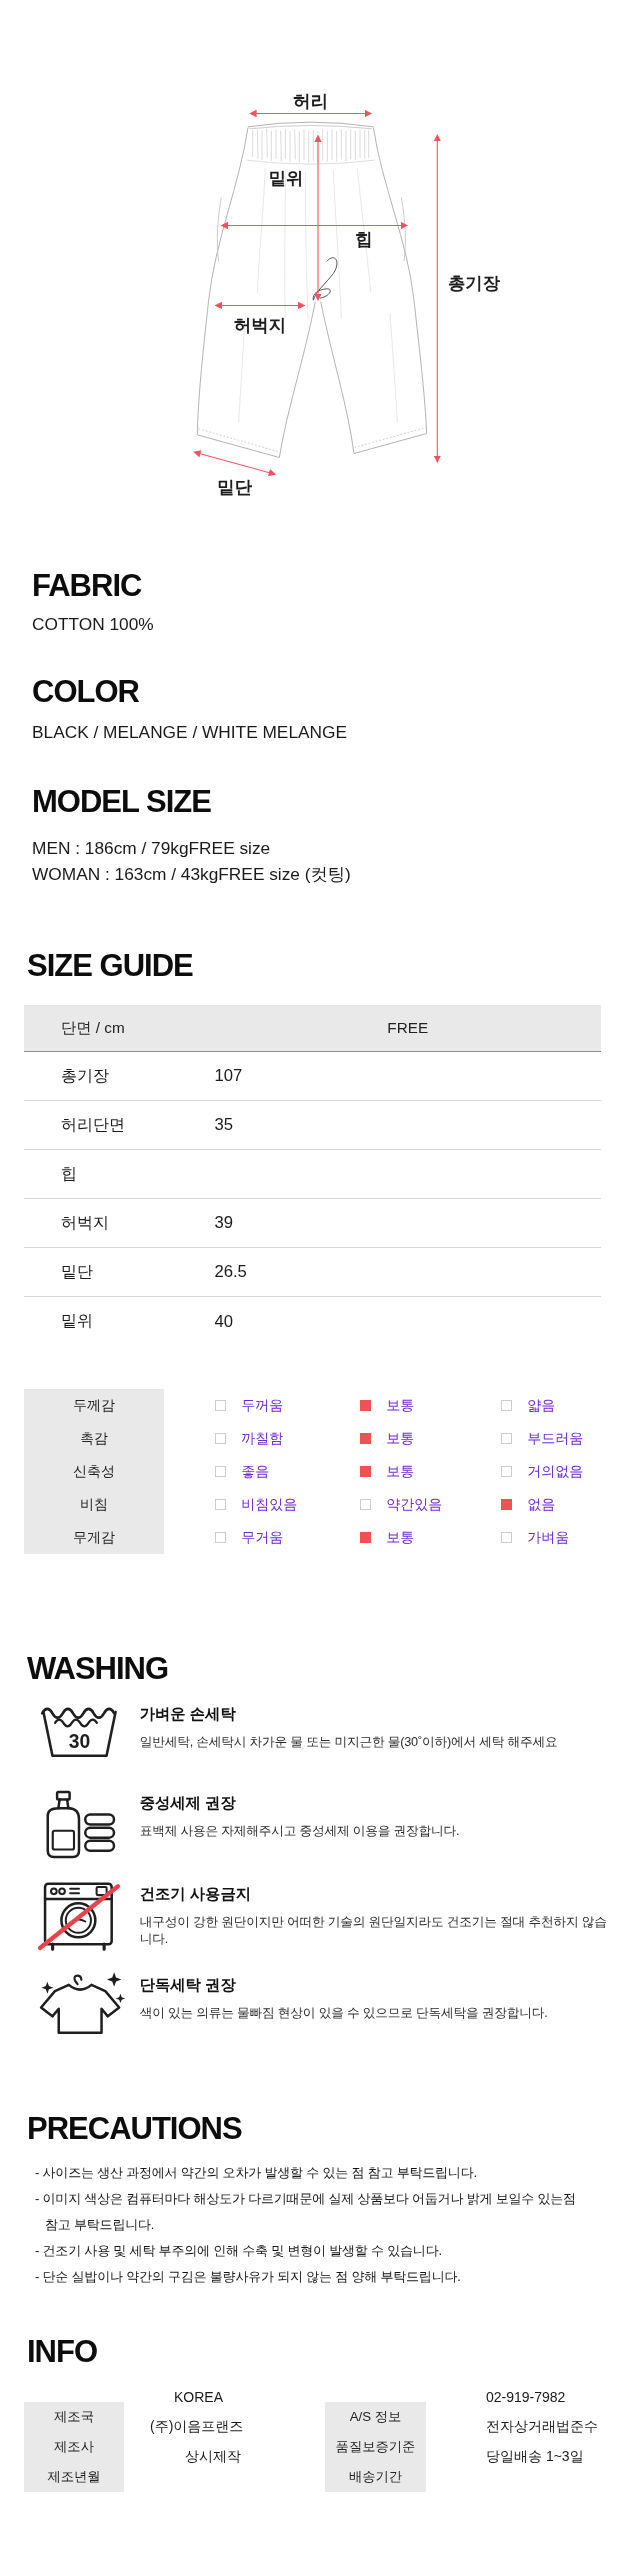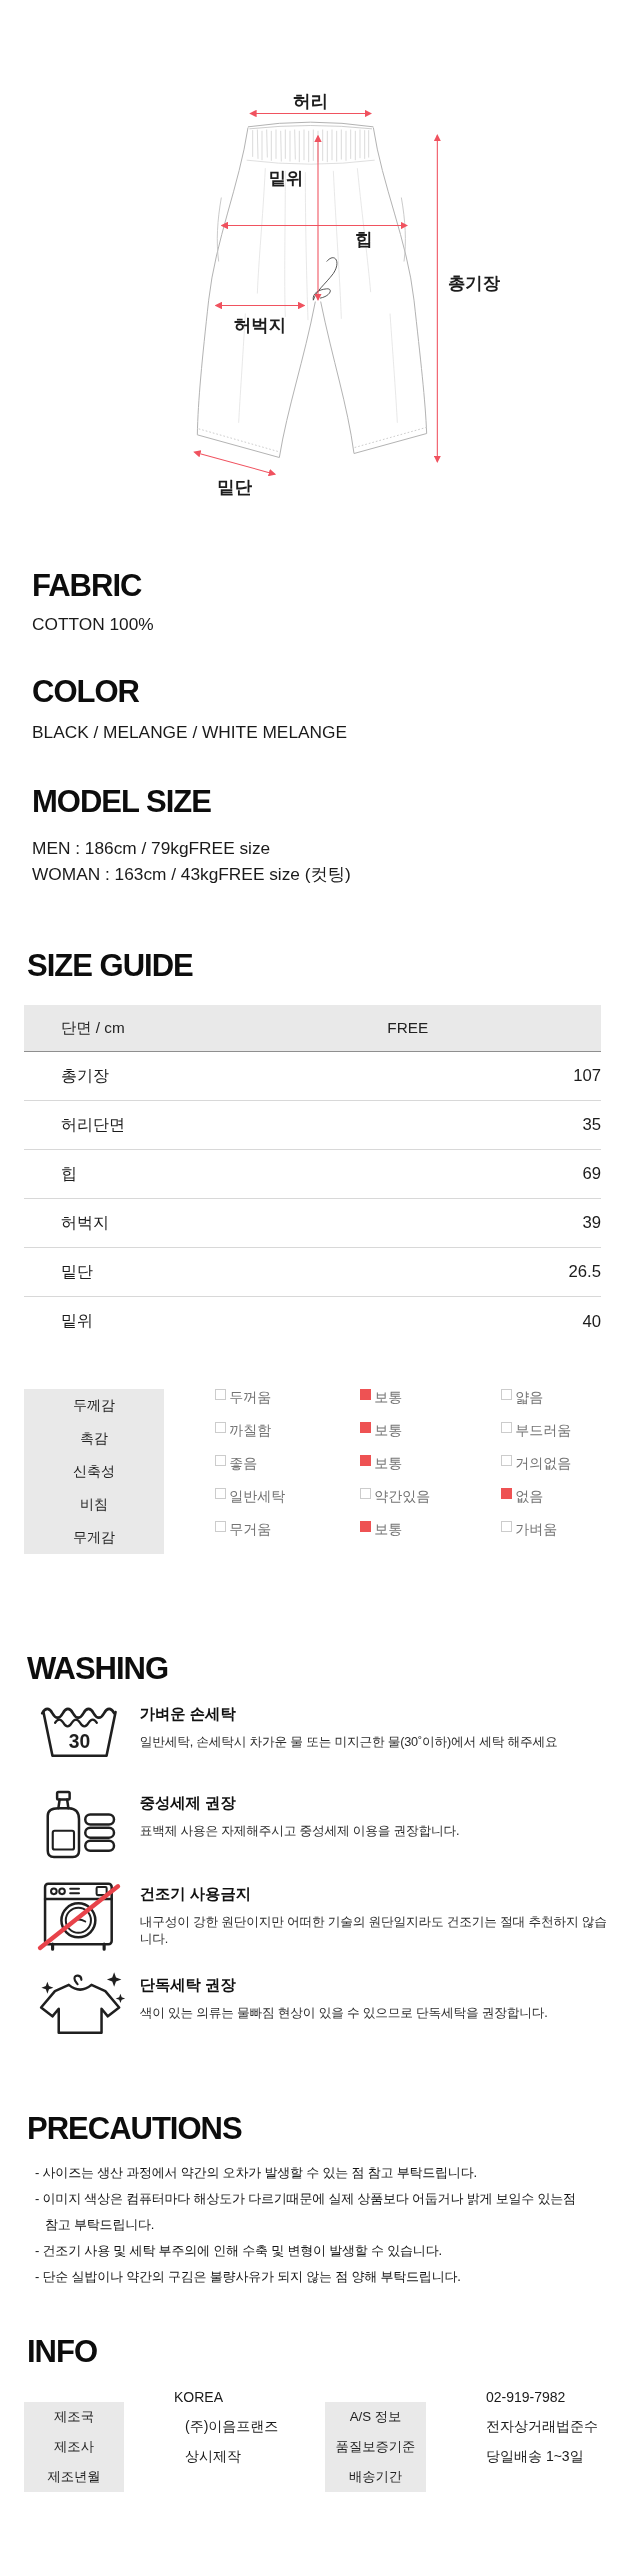--- a/index.html
+++ b/index.html
@@ -20,31 +20,31 @@
     border-bottom:1.3px solid #8f8f8f; font-size:15.3px; color:#222;
   }
   .size-header .lbl { width:33%; padding-left:37px; }
   .size-header .val { width:67%; text-align:center; }
   .size-row {
     height:49px; display:flex; align-items:center;
     border-bottom:0.7px solid #d8d8d8; color:#1c1c1c;
   }
   .size-row:last-child { border-bottom:none; }
   .size-row .lbl { width:33%; padding-left:37px; font-size:16px; }
-  .size-row .val { width:67%; text-align:right; font-size:16.7px; }
+  .size-row .val { width:67%; text-align:left; font-size:16.7px; }
   
   .attr-table { position:absolute; top:1389px; left:24px; width:577px; }
   .attr-row { height:33px; position:relative;padding-left:20px; }
   .attr-label {
     position:absolute; left:0; top:0; width:140px; height:33px; background:#e9e9e9;
     display:flex; align-items:center; justify-content:center; font-size:14px; color:#222;
   }
   .attr-opt {
-    position:absolute; top:0; height:33px; display:flex; align-items:flex-start; gap:3px;
-    font-size:14px; color:#737373;
+    position:absolute; top:0; height:33px; display:flex; align-items:center; gap:15px;
+    font-size:14px; color:#6d28d9;
   }
   .attr-opt.o1 { left:191px; } .attr-opt.o2 { left:336px; } .attr-opt.o3 { left:477px; }
   .chk { width:11.3px; height:11.3px; background:#fff; border:0.7px solid #ccc; flex:0 0 11.3px; }
   .chk.checked { background:#ee5253; border-color:#ee5253; }
   
   .wash-item { position:absolute; left:29px; width:587px; display:flex; align-items:flex-start; }
   .wash-icon { flex:0 0 100px; display:flex; justify-content:center; }
   .wash-text { margin-left:10.7px; padding-top:4px; }
   .wash-title { font-size:15.3px; font-weight:bold; color:#111; }
   .wash-desc { font-size:12.7px; color:#2b2b2b; margin-top:9.3px; letter-spacing:-0.2px; }
@@ -150,21 +150,20 @@
   <div class="size-row">
     <div class="lbl">총기장</div>
     <div class="val">107</div>
   </div>
   <div class="size-row">
     <div class="lbl">허리단면</div>
     <div class="val">35</div>
   </div>
   <div class="size-row">
     <div class="lbl">힙</div>
-    <div class="val">69</div>
   </div>
   <div class="size-row">
     <div class="lbl">허벅지</div>
     <div class="val">39</div>
   </div>
   <div class="size-row">
     <div class="lbl">밑단</div>
     <div class="val">26.5</div>
   </div>
   <div class="size-row">
@@ -216,21 +215,21 @@
       </div>
     <div class="attr-opt o3">
         <span class="chk"></span>
         <span>거의없음</span>
       </div>
   </div>
   <div class="attr-row">
     <div class="attr-label">비침</div>
     <div class="attr-opt o1">
         <span class="chk"></span>
-        <span>일반세탁</span>
+        <span>비침있음</span>
       </div>
     <div class="attr-opt o2">
         <span class="chk"></span>
         <span>약간있음</span>
       </div>
     <div class="attr-opt o3">
         <span class="chk checked"></span>
         <span>없음</span>
       </div>
   </div>
@@ -335,21 +334,21 @@
 
 <div class="abs h-big" style="top:2335px;left:27px">INFO</div>
 <div class="info-table">
   <div class="info-lblcol" style="width:100px">
     <div class="cell">제조국</div>
     <div class="cell">제조사</div>
     <div class="cell">제조년월</div>
   </div>
   <div class="info-valcol" style="width:201px">
     <div class="cell" style="padding-left:50px">KOREA</div>
-    <div class="cell" style="padding-left:61px">(주)이음프랜즈</div>
+    <div class="cell" style="padding-left:26px">(주)이음프랜즈</div>
     <div class="cell" style="padding-left:61px">상시제작</div>
   </div>
   <div class="info-lblcol" style="width:101px">
     <div class="cell">A/S 정보</div>
     <div class="cell">품질보증기준</div>
     <div class="cell">배송기간</div>
   </div>
   <div class="info-valcol" style="flex:1">
     <div class="cell" style="padding-left:60px">02-919-7982</div>
     <div class="cell" style="padding-left:60px">전자상거래법준수</div>

